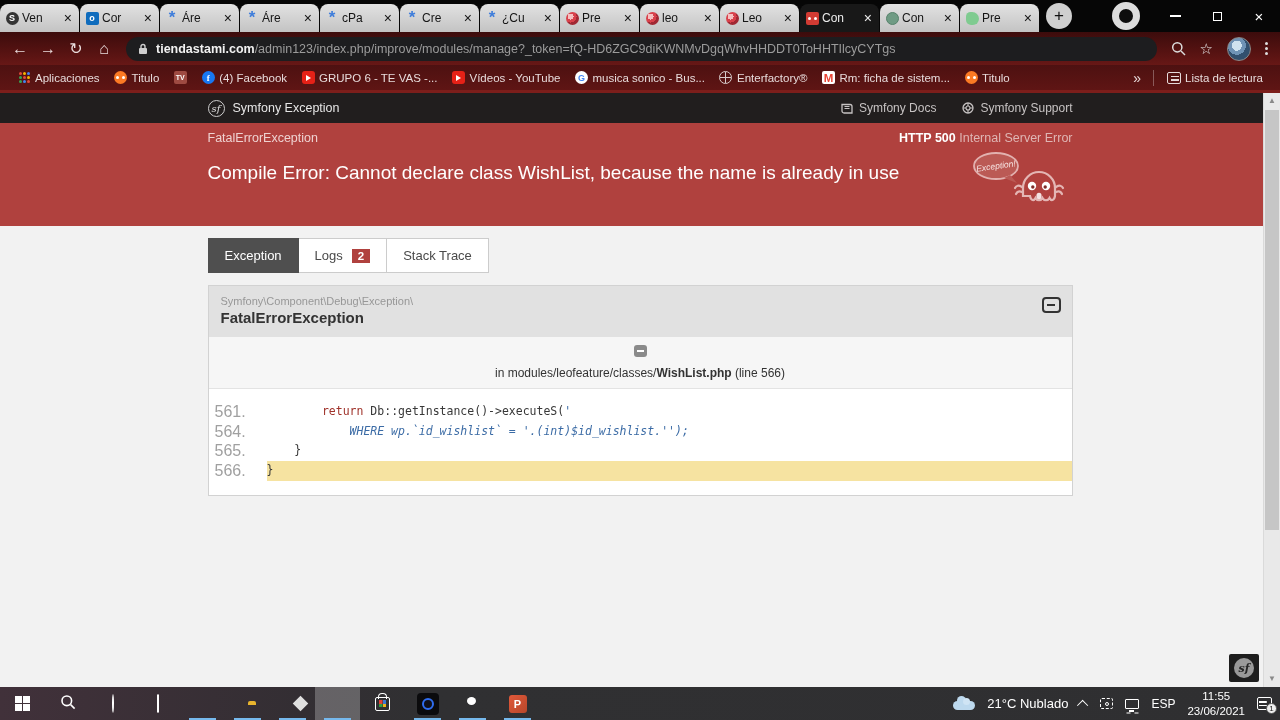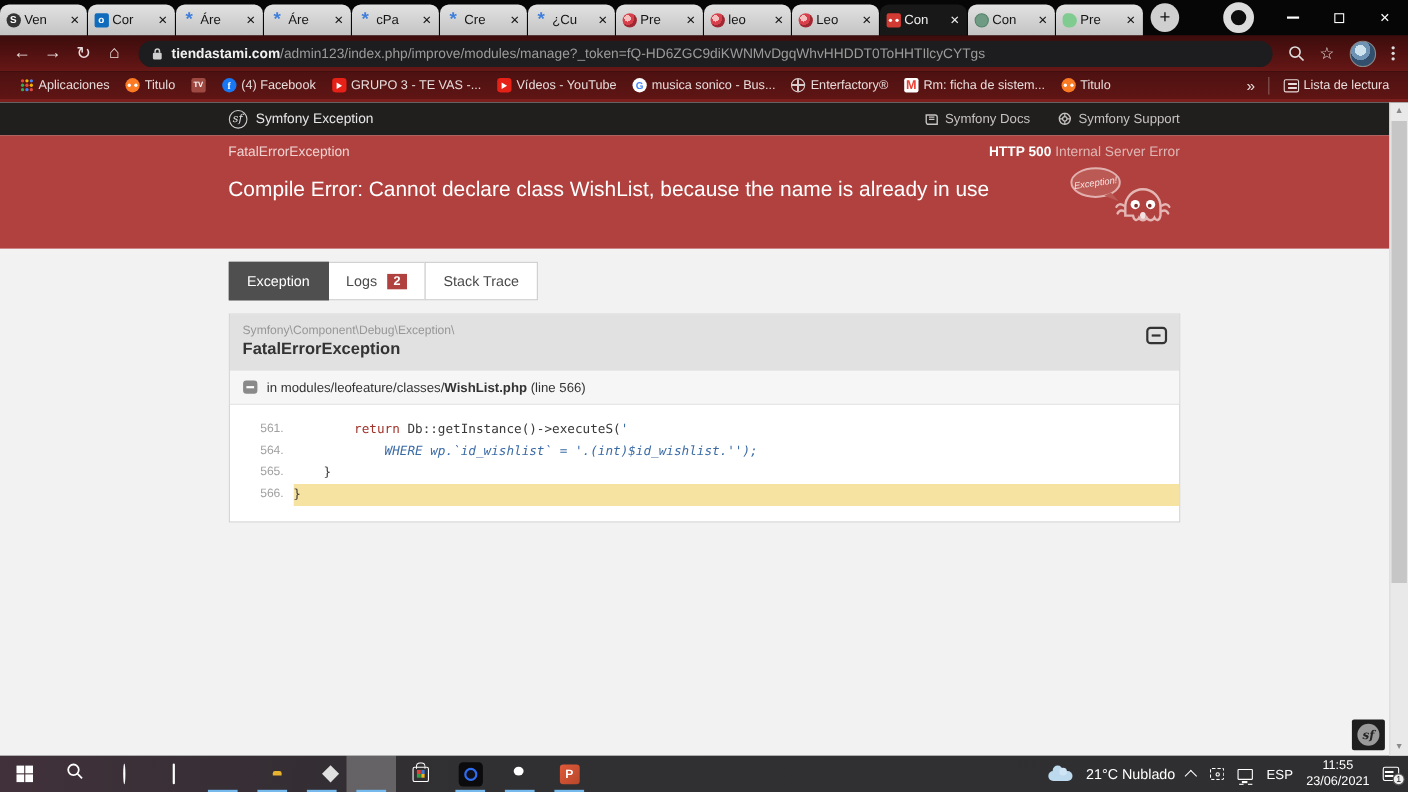--- a/index.html
+++ b/index.html
@@ -83,26 +83,26 @@
   .badge { background:#B0413E; color:#fff; font-size:11.5px; font-weight:bold; padding:1px 6px; }
 
   .panel { margin-top:12px; background:#fff; border:1px solid #d2d2d2; }
   .panel-head { background:#e1e1e1; padding:9px 12px 11px; position:relative; }
   .ns { color:#979797; font-size:11px; }
   .cls { color:#333; font-size:15px; font-weight:bold; margin-top:2px; }
   .toggle { position:absolute; right:11px; top:11px; width:19px; height:16px; border:2px solid #333; border-radius:4px;
             display:flex; align-items:center; justify-content:center; background:#e1e1e1; }
   .toggle i { width:8px; height:2px; background:#333; }
   .trace-head { background:#f6f6f6; border-bottom:1px solid #e3e3e3; padding:8px 12px; font-size:12px; color:#333;
-                display:flex; align-items:center; gap:9px; }
+                display:flex; align-items:center; gap:9px;flex-direction:column; }
   .mini-toggle { width:13px; height:12px; border-radius:3px; background:#8a8a8a; display:flex; align-items:center; justify-content:center; flex:none; }
   .mini-toggle i { width:7px; height:2px; background:#fff; }
   .code { padding:13px 0 14px; }
   .code-line { display:flex; line-height:19.7px; }
-  .ln { width:58px; padding-left:28px; color:#a0a0a0; font-size:11px; flex:none; }
+  .ln { width:58px; padding-left:6px; color:#a0a0a0; font-size:16px; flex:none; }
   .ct { flex:1; font-family:"DejaVu Sans Mono",monospace; font-size:11.5px; white-space:pre; color:#383838; }
   .code-line.hl .ct { background:#f6e3a1; }
   .ct .k { color:#a0342c; }
   .ct .s { color:#3b6ba5; font-style:italic; }
 
   .sf-float { position:absolute; right:21px; bottom:5px; width:30px; height:28px; background:#1e1e1e; border-radius:2px;
               display:flex; align-items:center; justify-content:center; }
   .sf-float .c { width:20px; height:20px; border-radius:50%; background:#9a9a9a; color:#262626; display:flex; align-items:center; justify-content:center;
                  font-family:"DejaVu Serif",serif; font-style:italic; font-size:11px; font-weight:bold; }
 
@@ -334,21 +334,21 @@
           <i class="fv-circle" style="background:#1877f2;color:#fff;font-weight:bold;font-family:'Liberation Serif',serif">f</i>
         </span>
         <span>(4) Facebook</span>
       </div>
       <div class="bm">
         <span class="fav">
           <i class="fv-sq" style="background:#e62117;border-radius:3px">
             <span class="yt-tri"></span>
           </i>
         </span>
-        <span>GRUPO 3 - TE VAS -...</span>
+        <span>GRUPO 6 - TE VAS -...</span>
       </div>
       <div class="bm">
         <span class="fav">
           <i class="fv-sq" style="background:#e62117;border-radius:3px">
             <span class="yt-tri"></span>
           </i>
         </span>
         <span>Vídeos - YouTube</span>
       </div>
       <div class="bm">

